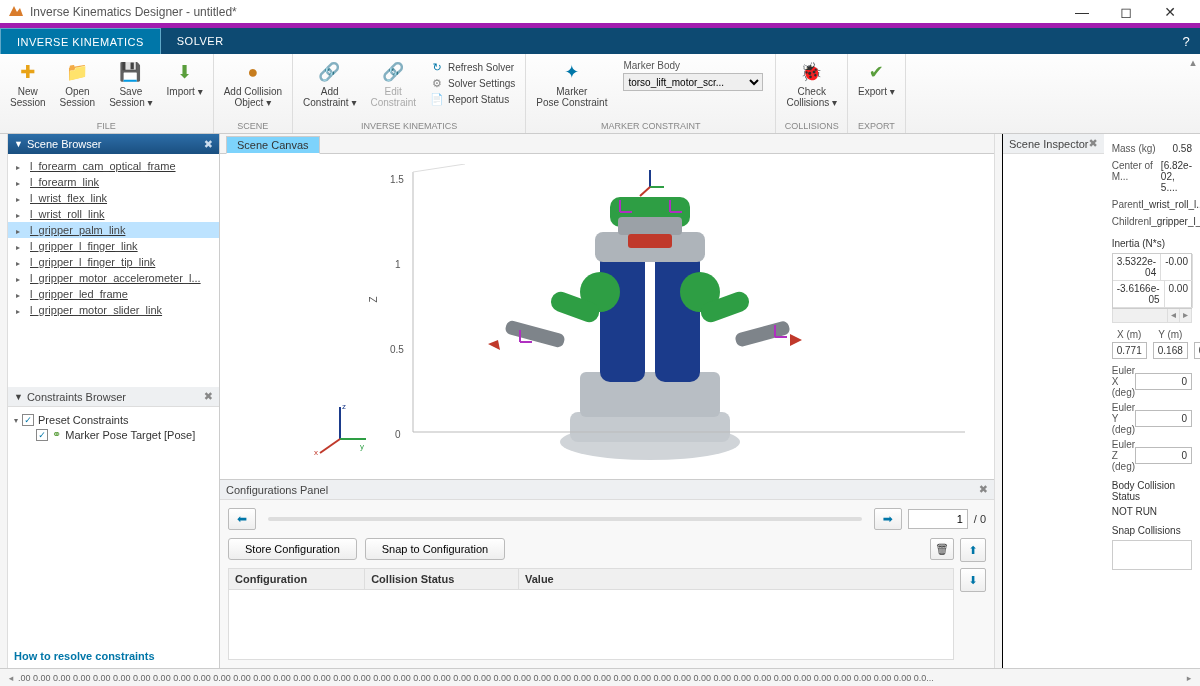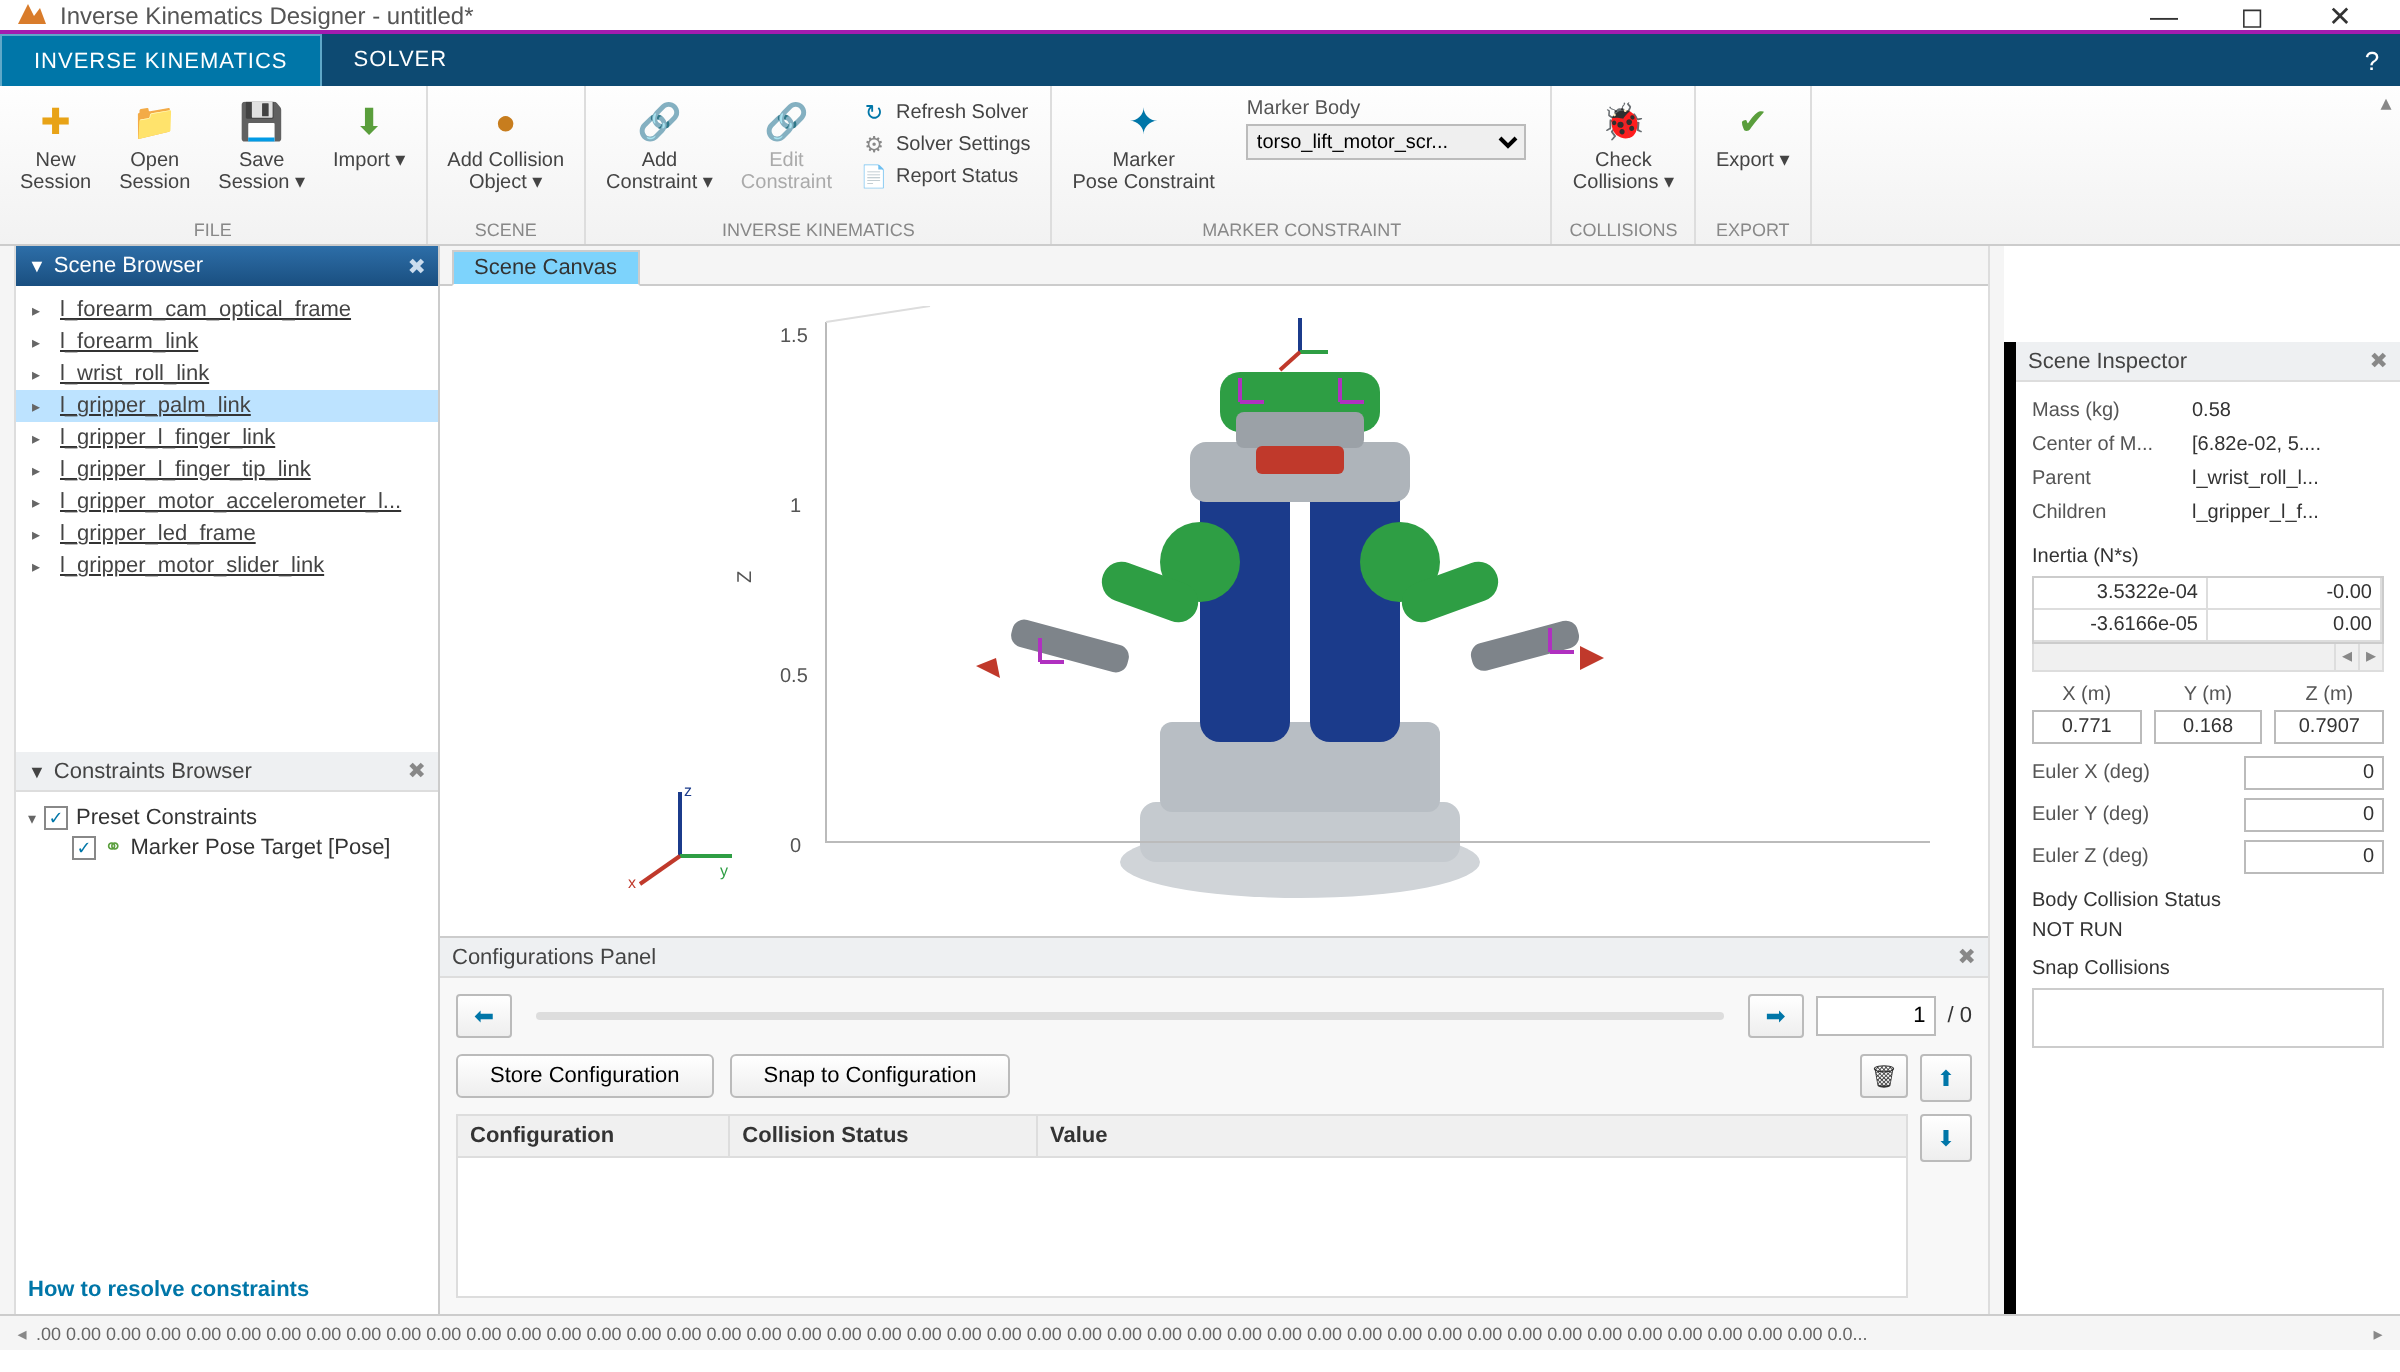--- a/index.html
+++ b/index.html
@@ -1,19 +1,19 @@
 <!DOCTYPE html>
 <html><head>
 <meta charset="utf-8">
 <style>
 * { box-sizing: border-box; margin: 0; padding: 0; font-family: "Segoe UI", Arial, sans-serif; }
 body { width: 1200px; height: 686px; background: #fff; overflow: hidden; font-size: 11px; color: #333; }
 
 
-.titlebar { height: 17px; background: #fff; display: flex; align-items: center; padding: 0 8px; border-bottom: 2px solid #a21caf; }
+.titlebar { height: 28px; background: #fff; display: flex; align-items: center; padding: 0 8px; border-bottom: 5px solid #a21caf; }
 .titlebar .logo { width: 16px; height: 16px; margin-right: 6px; }
 .titlebar .title { flex: 1; color: #555; font-size: 12px; }
 .titlebar .winbtns { display: flex; gap: 0; }
 .titlebar .winbtn { width: 44px; height: 28px; display: flex; align-items: center; justify-content: center; font-size: 14px; }
 
 .tabstrip { height: 26px; background: #0d4a72; display: flex; align-items: stretch; }
 .tabstrip .tab { padding: 0 16px; display: flex; align-items: center; color: #fff; font-size: 11px; letter-spacing: .5px; }
 .tabstrip .tab.active { background: #0076a8; border: 1px solid #5fa8c8; border-bottom: none; }
 .tabstrip .spacer { flex: 1; }
 .tabstrip .help { width: 28px; display:flex; align-items:center; justify-content:center; color:#fff; font-size:13px;}
@@ -32,21 +32,21 @@
 .rgroup .mc { display:flex; flex-direction:column; gap:2px; padding:2px 6px;}
 .rgroup .mc .ml { font-size:10px; color:#555;}
 .rgroup .mc select { width:140px; font-size:10px; height:18px; border:1px solid #bbb;}
 
 
 .dock { display:flex; height: 534px; }
 .dockbar { width:8px; background:#f5f5f5; border-right:1px solid #ddd; display:flex; align-items:flex-start; justify-content:center; font-size:8px; color:#888; writing-mode:vertical-lr; padding-top:4px;}
 .leftcol { width: 212px; display:flex; flex-direction:column; border-right:1px solid #ccc;}
 .centercol { flex:1; display:flex; flex-direction:column; }
 .rightbar { width:8px; background:#f5f5f5; border-left:1px solid #ddd;}
-.rightcol { width: 198px; display:flex; flex-direction:column; border-left:6px solid #000000;margin-top:48px;}
+.rightcol { width: 198px; display:flex; flex-direction:row; border-left:1px solid #000000;}
 
 
 .phdr { height: 20px; background: linear-gradient(#2d6ea8,#1a4f80); color:#fff; display:flex; align-items:center; padding:0 6px; font-size:11px;}
 .phdr .arrow { margin-right:4px; font-size:9px;}
 .phdr .x { margin-left:auto; font-size:11px; color:#cde; }
 .phdr2 { height:20px; background:#eef0f2; color:#444; display:flex; align-items:center; padding:0 6px; border-bottom:1px solid #ddd; font-size:11px;}
 .phdr2 .arrow { margin-right:4px; font-size:9px;}
 .phdr2 .x { margin-left:auto; color:#888; font-size:11px;}
 
 
@@ -233,20 +233,21 @@
   <div class="leftcol">
 
     <div class="phdr">
         <span class="arrow">▼</span>
         <span>Scene Browser</span>
         <span class="x">✖</span>
       </div>
     <div class="tree" id="sb-tree">
         <div class="node"><span class="tw">▸</span>l_forearm_cam_optical_frame</div>
         <div class="node"><span class="tw">▸</span>l_forearm_link</div>
+        <div class="node"><span class="tw">▸</span>l_wrist_flex_link</div>
         <div class="node"><span class="tw">▸</span>l_wrist_roll_link</div>
         <div class="node sel"><span class="tw">▸</span>l_gripper_palm_link</div>
         <div class="node"><span class="tw">▸</span>l_gripper_l_finger_link</div>
         <div class="node"><span class="tw">▸</span>l_gripper_l_finger_tip_link</div>
         <div class="node"><span class="tw">▸</span>l_gripper_motor_accelerometer_l...</div>
         <div class="node"><span class="tw">▸</span>l_gripper_led_frame</div>
         <div class="node"><span class="tw">▸</span>l_gripper_motor_slider_link</div>
       </div>
 
     <div class="phdr2">

